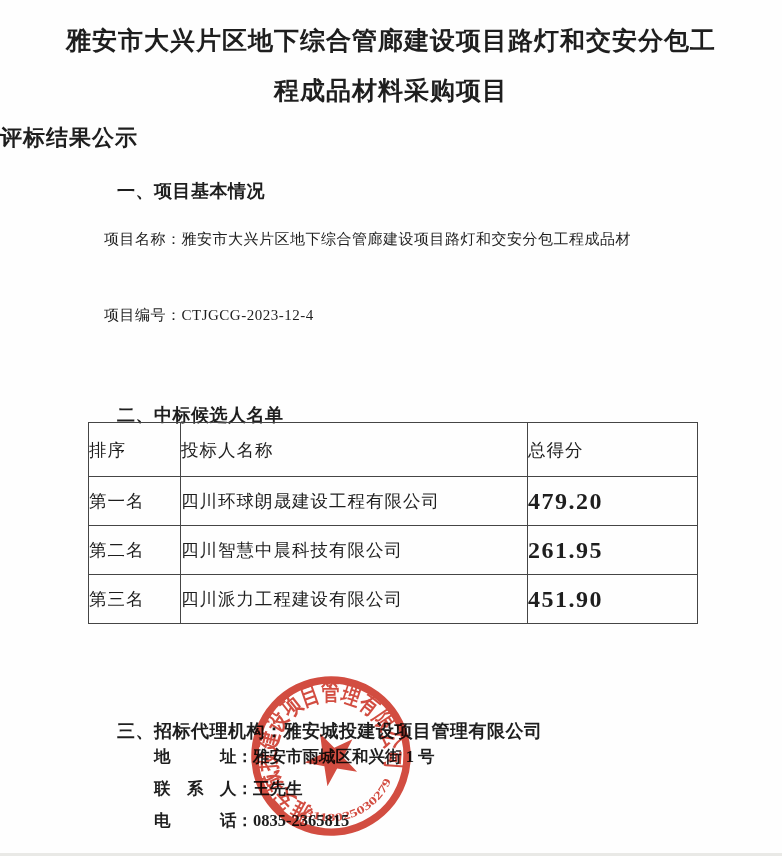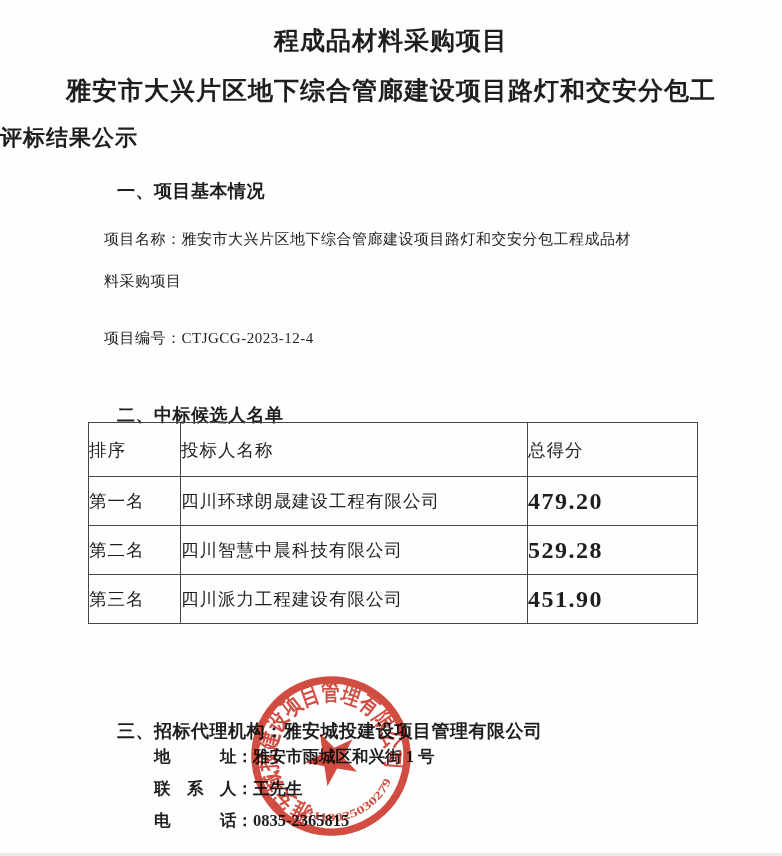--- a/index.html
+++ b/index.html
@@ -53,21 +53,21 @@
     position: absolute;
     left: 104px;
     width: 610px;
     font-size: 15px;
     line-height: 26px;
     font-weight: normal;
     letter-spacing: 0.5px;
   }
   #p-name1 { top: 226px; }
   #p-name2 { top: 268px; }
-  #p-code  { top: 325px; }
+  #p-code  { top: 302px; }
 
   .result-table {
     position: absolute;
     top: 422px; left: 88px;
     width: 609px;
     border-collapse: collapse;
     table-layout: fixed;
     background: transparent;
   }
   .result-table th, .result-table td {
@@ -113,29 +113,28 @@
     width: 100%; height: 3px;
     background: #e9e9e6;
   }
 </style>
 </head>
 <body>
 
 <div class="page">
 
   <div class="doc-title">
+    <div>雅安市大兴片区地下综合管廊建设项目路灯和交安分包工</div>
     <div>程成品材料采购项目</div>
-    <div>雅安市大兴片区地下综合管廊建设项目路灯和交安分包工</div>
   </div>
 
   <div class="doc-subtitle">评标结果公示</div>
 
   <div class="sec-heading" id="sec1-h">一、项目基本情况</div>
   <div class="para" id="p-name1">项目名称：雅安市大兴片区地下综合管廊建设项目路灯和交安分包工程成品材</div>
-  <div class="para" id="p-name2">料采购项目</div>
   <div class="para" id="p-code">项目编号：CTJGCG-2023-12-4</div>
 
   <div class="sec-heading" id="sec2-h">二、中标候选人名单</div>
 
   <table class="result-table">
     <colgroup>
       <col style="width:92px">
       <col style="width:347px">
       <col style="width:170px">
     </colgroup>
@@ -148,21 +147,21 @@
     </thead>
     <tbody>
       <tr>
         <td>第一名</td>
         <td>四川环球朗晟建设工程有限公司</td>
         <td class="score">479.20</td>
       </tr>
       <tr>
         <td>第二名</td>
         <td>四川智慧中晨科技有限公司</td>
-        <td class="score">529.28</td>
+        <td class="score">261.95</td>
       </tr>
       <tr>
         <td>第三名</td>
         <td>四川派力工程建设有限公司</td>
         <td class="score">451.90</td>
       </tr>
     </tbody>
   </table>
 
   <div class="sec-heading" id="sec3-h">三、招标代理机构：雅安城投建设项目管理有限公司</div>

